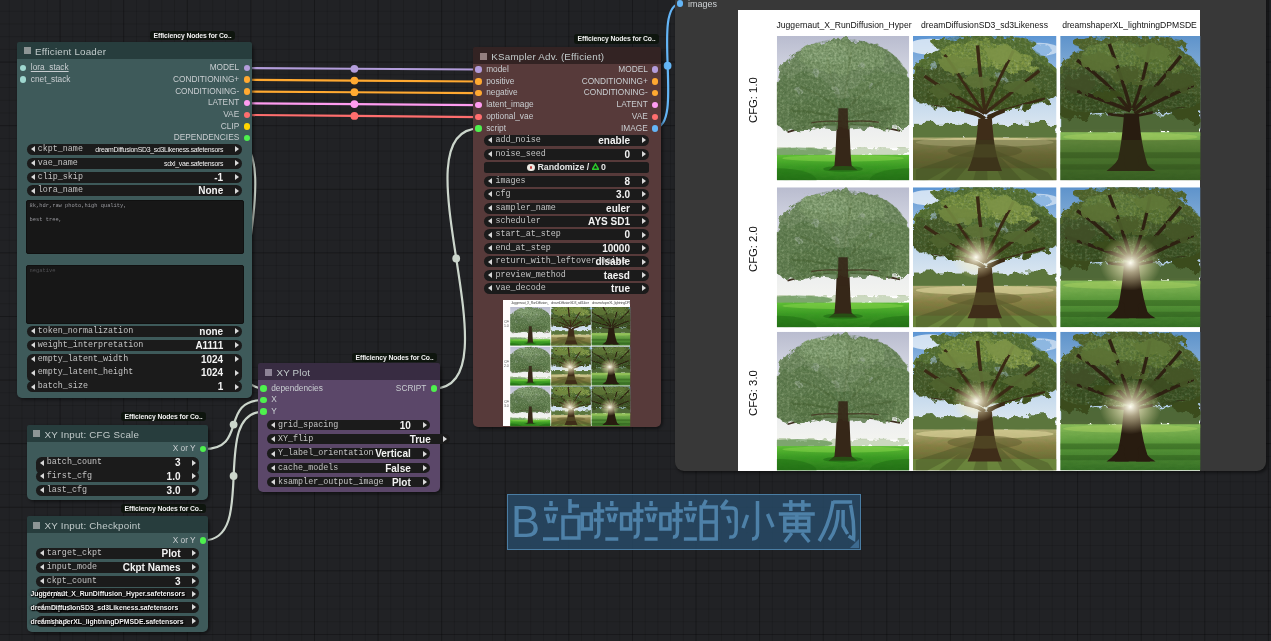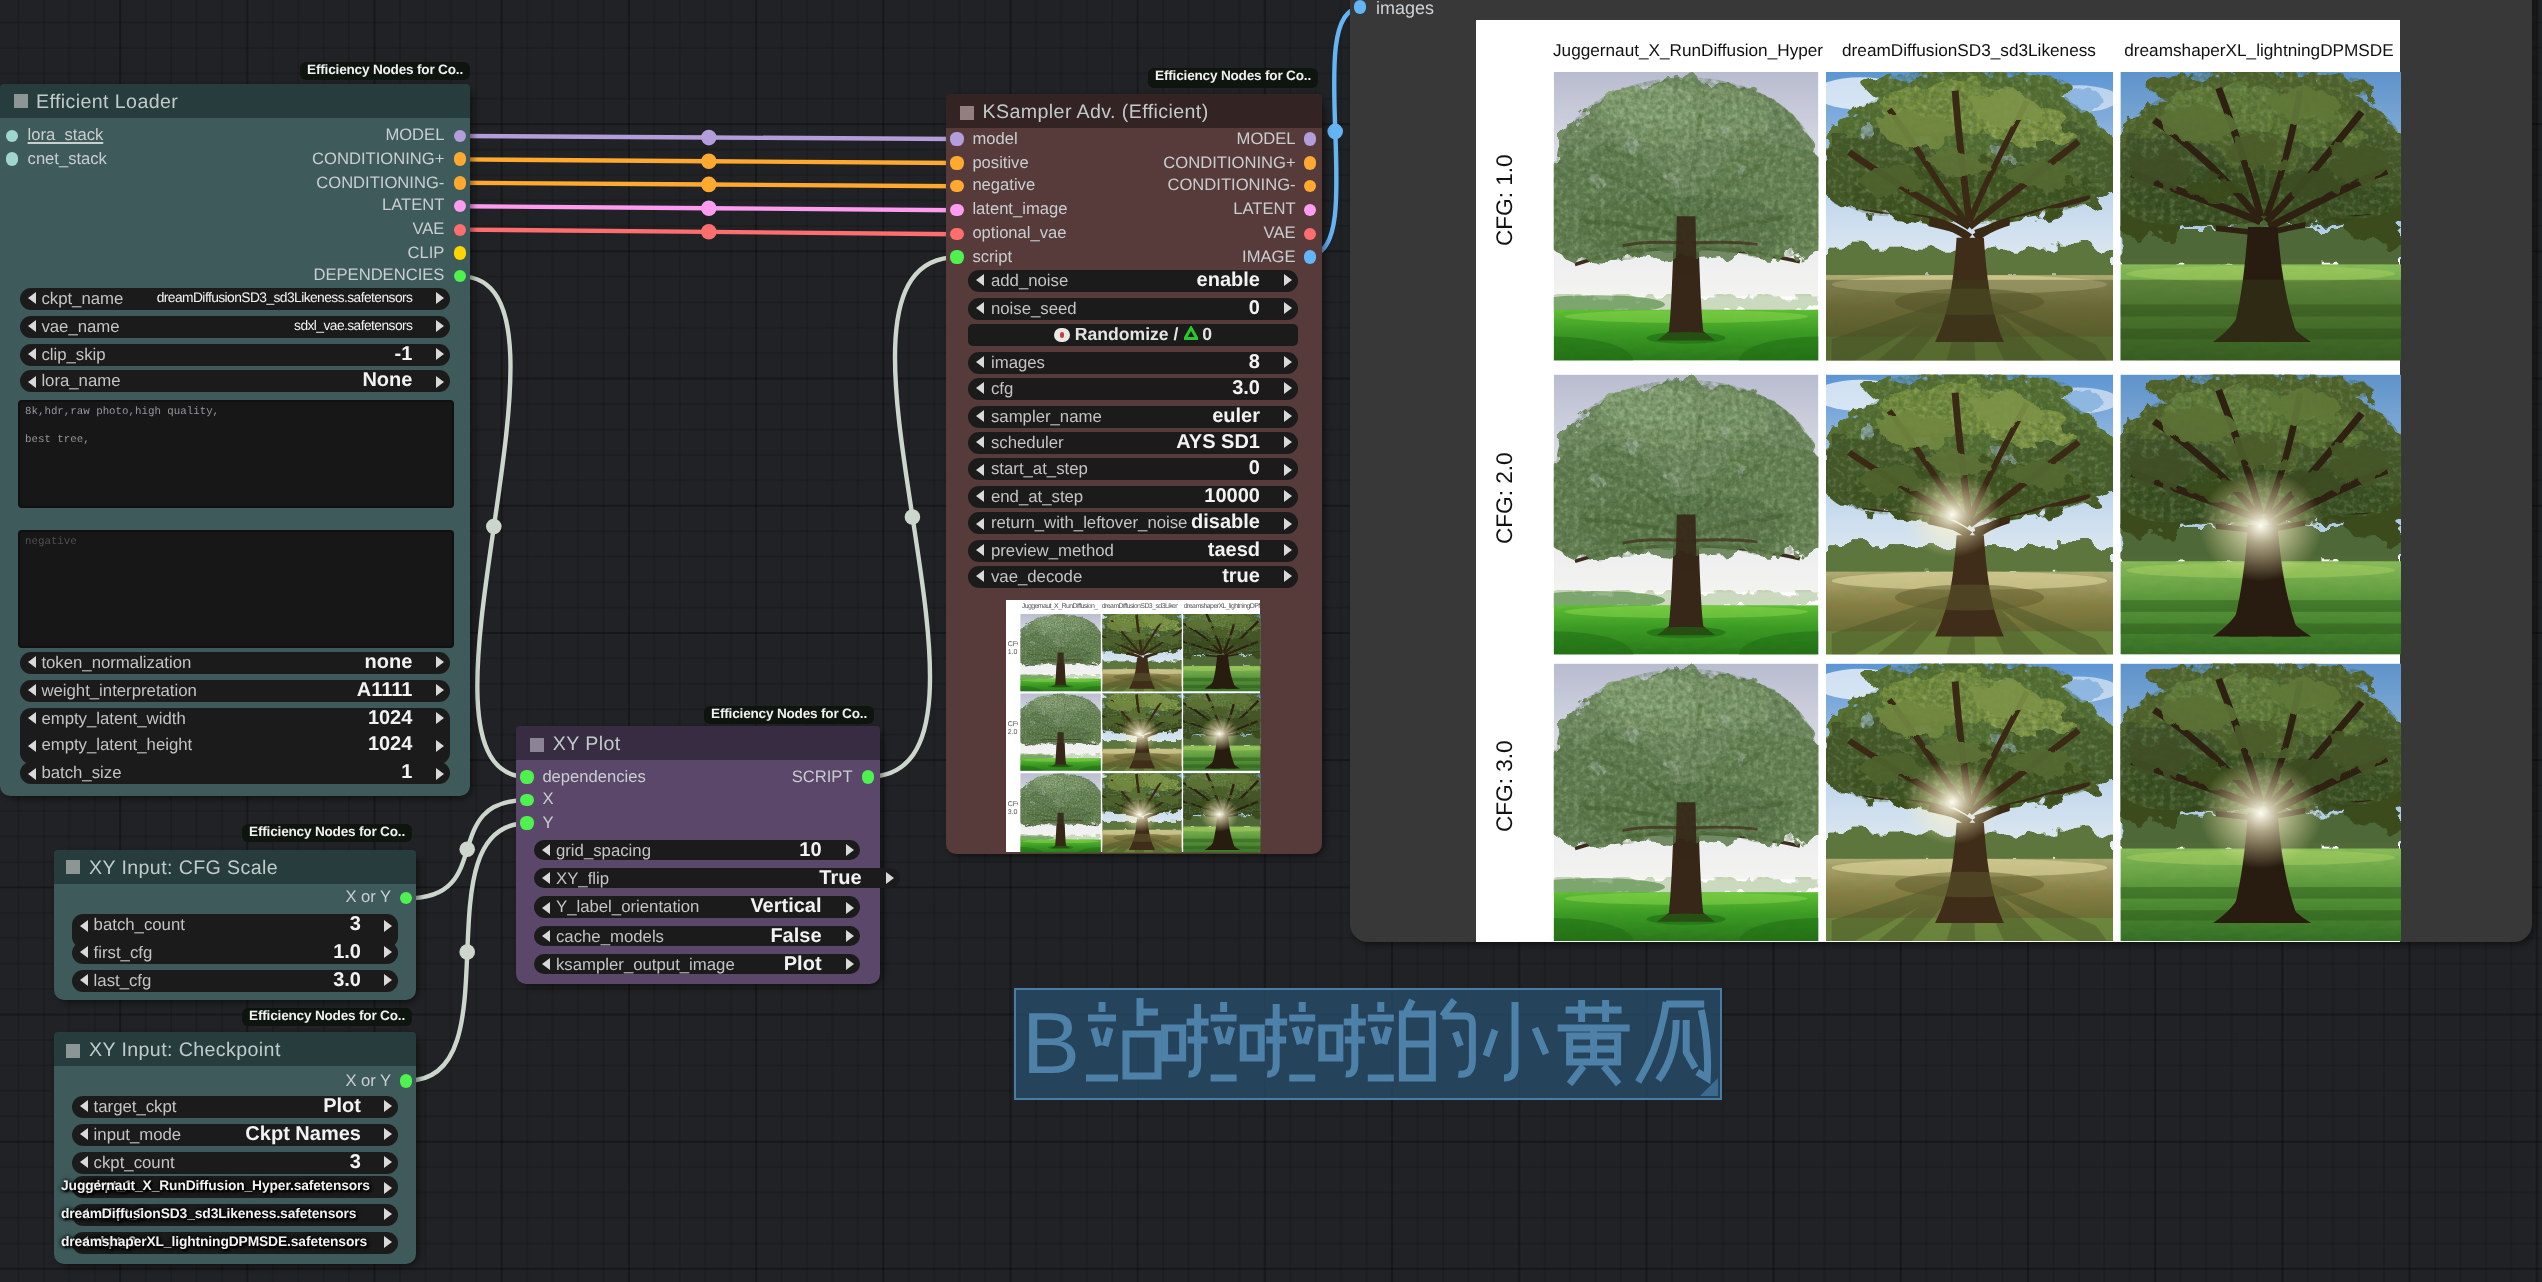--- a/index.html
+++ b/index.html
@@ -15,21 +15,21 @@
 .node{position:absolute;border-radius:7px;box-shadow:1.5px 1.5px 3px rgba(0,0,0,.45);}
 .nhead{position:absolute;left:0;right:0;top:0;height:17px;border-radius:2px 2px 0 0;}
 .nbody{position:absolute;left:0;right:0;top:17px;bottom:0;border-radius:0 0 5px 5px;}
 .ntitle{position:absolute;top:4px;left:18px;font-size:9.8px;color:#c2cbcb;white-space:nowrap;letter-spacing:.2px;}
 .nicon{position:absolute;top:5.5px;left:6.5px;width:7px;height:7px;}
 .badge{position:absolute;height:9.5px;line-height:9.9px;background:#0e150e;color:#f0f0f0;
  font-size:6.8px;font-weight:bold;padding:0 3.5px;border-radius:3px;white-space:nowrap;letter-spacing:-.1px;}
 .slot{position:absolute;font-size:8.3px;color:#c9ced1;white-space:nowrap;height:11.6px;line-height:11.6px;}
 .dot{position:absolute;width:6.4px;height:6.4px;border-radius:50%;}
 .w{position:absolute;background:#1b1b1b;border-radius:5.6px;font-size:8.4px;color:#cccccc;line-height:11.4px;}
-.w .n{position:absolute;left:11px;color:#c4c4c4;}
+.w .n{position:absolute;left:11px;color:#c4c4c4;font-family:Liberation Mono, monospace;}
 .w .v{position:absolute;right:19px;color:#f2f2f2;font-weight:bold;font-size:10px;}
 .w .sm{font-size:6.9px;letter-spacing:-.28px;font-weight:normal;}
 .w .al{position:absolute;left:4px;top:2.2px;width:0;height:0;border-top:3.2px solid transparent;border-bottom:3.2px solid transparent;border-right:4.8px solid #d9d9d9;}
 .w .ar{position:absolute;right:3px;top:2.2px;width:0;height:0;border-top:3.2px solid transparent;border-bottom:3.2px solid transparent;border-left:4.8px solid #d9d9d9;}
 .ta{position:absolute;background:#171717;border:1px solid #101010;border-radius:2px;
  font-family:"Liberation Mono",monospace;font-size:5.4px;color:#97979c;padding:2px 1px 0 3px;line-height:7px;}
 svg.abs{position:absolute;left:0;top:0;}
 .ovl{position:absolute;font-weight:bold;font-size:6.9px;letter-spacing:-.05px;color:#f2f2f2;white-space:nowrap;
  text-shadow:0 0 2px #000,0 0 2px #000,1px 1px 1px #000;}
 </style></head>
@@ -286,21 +286,21 @@
 <path d="M203.6,540.4 C258.6,540.4 208.7,411.6 263.7,411.6" stroke="#ccd6cc" stroke-width="2.2"></path>
       <circle cx="233.6" cy="476.0" r="3.9" fill="#ccd6cc"></circle>
 <path d="M655.0,127.4 C685.0,127.4 650.3,4.0 680.3,4.0" stroke="#64B5F6" stroke-width="2.2"></path>
       <circle cx="667.6" cy="65.7" r="3.9" fill="#64B5F6"></circle>
 </svg>
 <div class="badge" style="top:30.8px;right:1036px;">Efficiency Nodes for Co..</div>
 <div class="badge" style="top:34.2px;right:612px;">Efficiency Nodes for Co..</div>
 <div class="badge" style="top:352.7px;right:834px;">Efficiency Nodes for Co..</div>
 <div class="badge" style="top:411.5px;right:1065px;">Efficiency Nodes for Co..</div>
 <div class="badge" style="top:503.9px;right:1065px;">Efficiency Nodes for Co..</div>
-<div class="node loader" style="left:0;top:41.7px;width:234.5px;height:356.0px;">
+<div class="node loader" style="left:17px;top:41.7px;width:234.5px;height:356.0px;">
 <div class="nhead" style="background:#273d3d;"></div>
       <div class="nbody" style="background:#3e5a5a;"></div>
       <div class="nicon" style="background:#8d9595;"></div>
       <div class="ntitle">Efficient Loader</div>
 <div class="slot" style="left:13.8px;top:20.5px;text-decoration:underline;">lora_stack</div>
       <div class="dot" style="left:3.1px;top:23.1px;background:#9fd7cf;"></div>
 <div class="slot" style="left:13.8px;top:32.2px;">cnet_stack</div>
       <div class="dot" style="left:3.1px;top:34.8px;background:#9fd7cf;"></div>
 <div class="slot" style="right:12.3px;top:20.5px;">MODEL</div>
       <div class="dot" style="left:226.5px;top:23.1px;background:#B39DDB;"></div>

